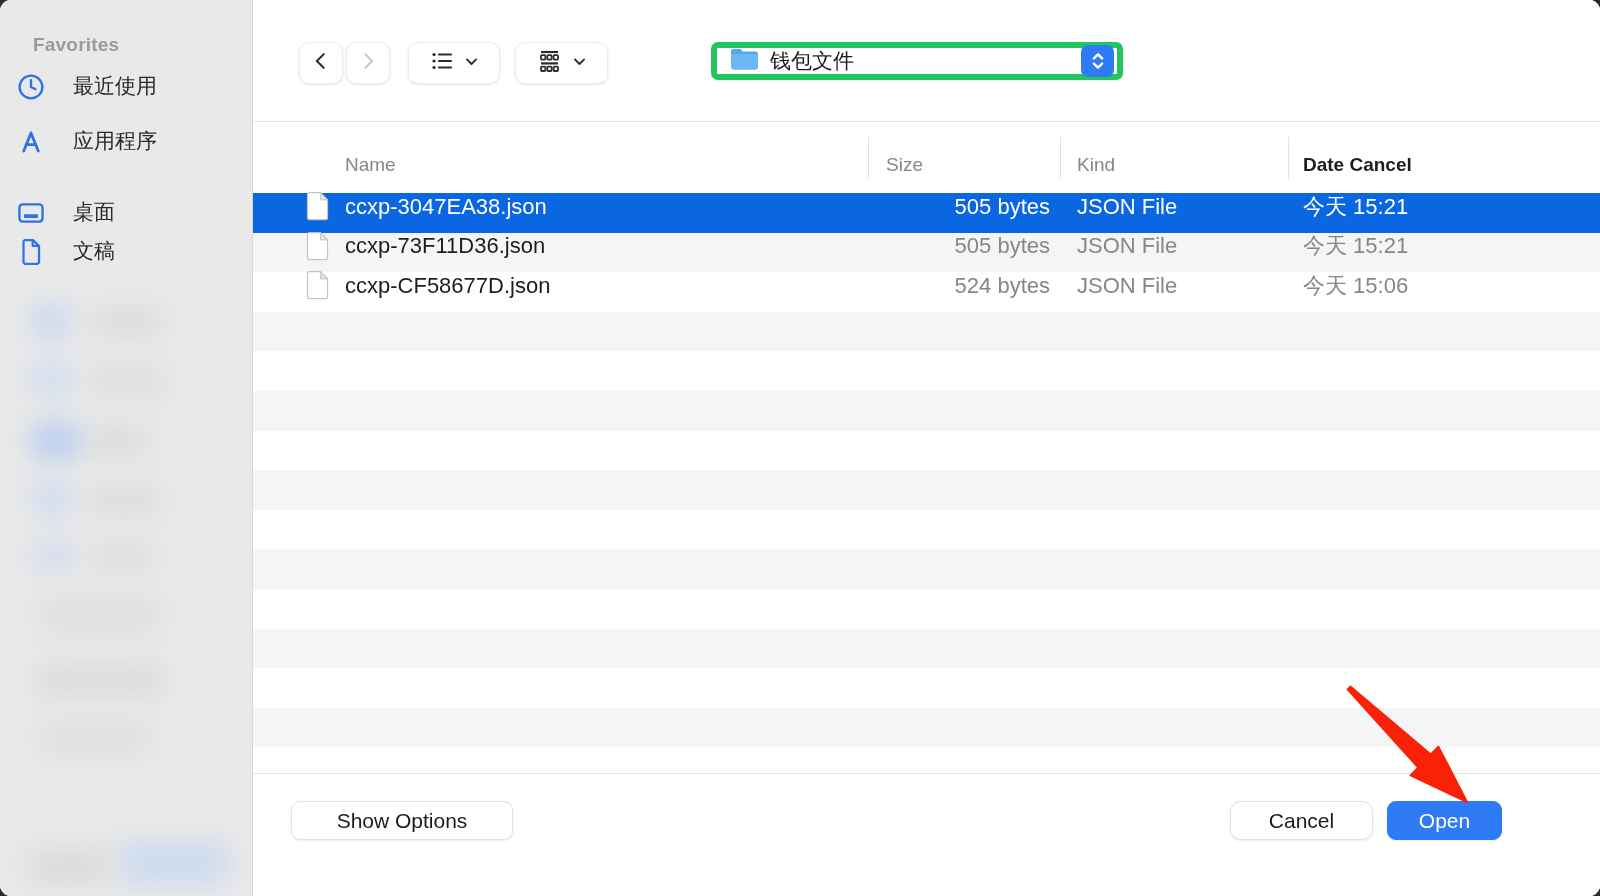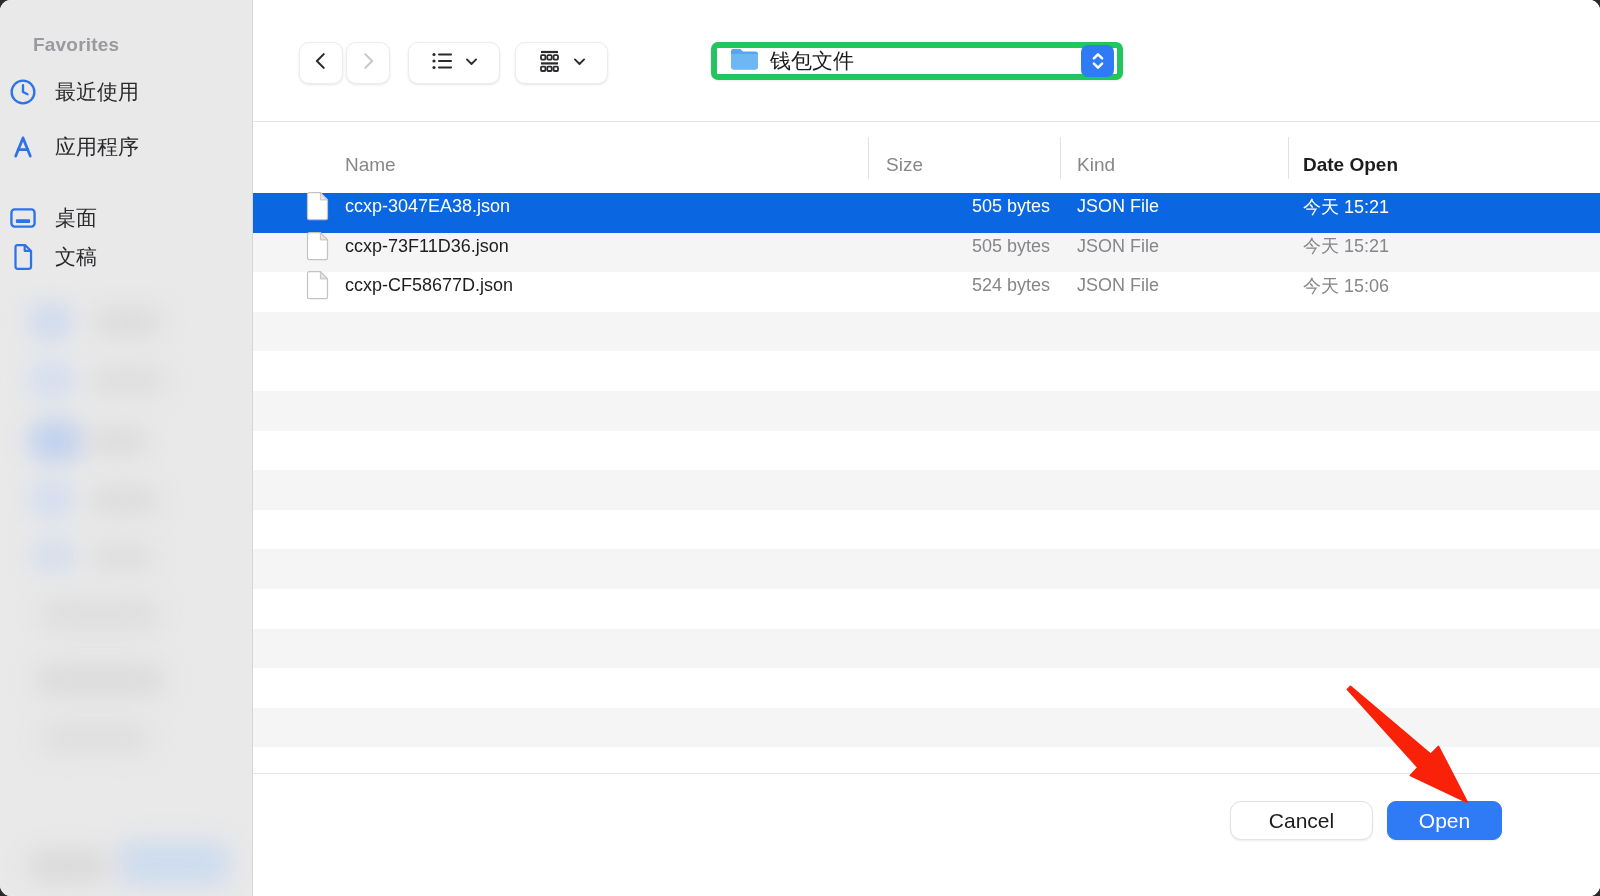--- a/index.html
+++ b/index.html
@@ -2,21 +2,21 @@
 <html><head>
 <meta charset="utf-8">
 <style>
   * { margin:0; padding:0; box-sizing:border-box; }
   html,body { width:1600px; height:896px; background:#2b2b2d; font-family:"Liberation Sans","DejaVu Sans",sans-serif; overflow:hidden; }
   .window { position:relative; width:1600px; height:896px; border-radius:11px; overflow:hidden; background:#fff; }
 
   
   .sidebar { position:absolute; left:0; top:0; width:253px; height:896px; background:#eae9e9; border-right:1px solid #d7d6d6; }
   .fav-label { position:absolute; left:33px; top:34px; font-size:19px; font-weight:bold; color:#9a999e; letter-spacing:.2px; }
-  .side-item { position:absolute; left:8px; width:215px; height:40px; display:flex; align-items:center; gap:17px; border-radius:8px; }
+  .side-item { position:absolute; left:16px; width:215px; height:40px; display:flex; gap:27px; border-radius:8px; }
   .side-item .s-icon { width:30px; height:30px; display:flex; align-items:center; justify-content:center; flex:0 0 30px; }
   .side-item .s-label { font-size:21px; color:#29292c; white-space:nowrap; }
   .blur-zone { position:absolute; left:0; top:285px; width:252px; height:611px; overflow:hidden; }
   .blob { position:absolute; filter:blur(13px); border-radius:14px; }
 
   
   .main { position:absolute; left:253px; top:0; width:1347px; height:896px; background:#fff; }
 
   
   .toolbar { position:absolute; left:0; top:0; width:1347px; height:122px; background:#fff; border-bottom:1px solid #e4e4e4; }
@@ -35,21 +35,21 @@
   .list-header { position:absolute; left:0; top:123px; width:1347px; height:70px; background:#fff; }
   .hcell { position:absolute; top:0; height:84px; display:flex; align-items:center; font-size:19px; color:#86868b; }
   .hcell.sorted { color:#1d1d1f; font-weight:bold; }
   .hsep { position:absolute; top:14px; height:42px; width:1px; background:#e2e2e2; }
 
   
   .rows { position:absolute; left:0; top:193px; width:1347px; }
   .frow { position:relative; width:1347px; height:39.6px; }
   .frow.stripe { background:#f4f5f4; }
   .frow.selected { background:#0a66e1; }
-  .fcell { position:absolute; top:0; height:27px; display:flex; align-items:center; font-size:18px; }
+  .fcell { position:absolute; top:0; height:27px; display:flex; align-items:center; font-size:22px; }
   .c-icon { left:52px; }
   .c-name { left:92px; color:#1d1d1f; }
   .c-size { left:560px; width:237px; justify-content:flex-end; color:#86868b; }
   .c-kind { left:824px; color:#86868b; }
   .c-date { left:1050px; color:#86868b; }
   .frow.selected .fcell { color:#fff; }
 
   
   .footer { position:absolute; left:0; top:773px; width:1347px; height:123px; background:#fff; border-top:1px solid #e4e4e4; }
   .dlg-btn { position:absolute; top:27px; height:39px; border-radius:9px; border:1px solid #e2e2e2; background:#fff; box-shadow:0 1px 2px rgba(0,0,0,.08); font-size:21px; color:#1c1c1e; display:flex; align-items:center; justify-content:center; font-family:inherit; cursor:pointer; }
@@ -194,21 +194,21 @@
     </div>
 
     <div class="list-header">
       <div class="hsep" style="left:615px"></div>
       <div class="hsep" style="left:807px"></div>
       <div class="hsep" style="left:1035px"></div>
       <div id="header-cells">
           <div class="hcell" style="left: 92px;">Name</div>
           <div class="hcell" style="left: 633px;">Size</div>
           <div class="hcell" style="left: 824px;">Kind</div>
-          <div class="hcell sorted" style="left: 1050px;">Date Open</div>
+          <div class="hcell sorted" style="left: 1050px;">Date Cancel</div>
         </div>
     </div>
 
     <div class="rows" id="rows">
         <div class="frow selected">
           <span class="fcell c-icon">
             <svg width="25" height="31" viewBox="0 0 25 31" fill="none">
               <path d="M2.5 3.6c0-1 .8-1.9 1.9-1.9h11l7.1 7.1v18c0 1-.9 1.9-1.9 1.9H4.4c-1.1 0-1.9-.9-1.9-1.9z" fill="#ffffff" stroke="#c3c3c5" stroke-width="1.2"></path>
               <path d="M15.4 1.9 L15.4 8.9 L22.5 8.9 Z" fill="#e6e6e8" stroke="#c3c3c5" stroke-width="1"></path>
             </svg>
@@ -249,20 +249,21 @@
         <div class="frow stripe"></div>
         <div class="frow"></div>
         <div class="frow stripe"></div>
         <div class="frow"></div>
         <div class="frow stripe"></div>
         <div class="frow"></div>
         <div class="frow stripe"></div>
       </div>
 
     <div class="footer">
+      <button class="dlg-btn btn-options">Show Options</button>
       <button class="dlg-btn btn-cancel">Cancel</button>
       <button class="dlg-btn btn-open">Open</button>
     </div>
   </main>
 
   <svg class="arrow-overlay" viewBox="0 0 1600 896">
     <polygon points="1347.6,689.4 1350.4,686.6 1430.8,754.5 1438.4,746.6 1467,802 1410.6,775.4 1418.2,767.5" fill="#f92108" stroke="#f92108" stroke-width="2" stroke-linejoin="round"></polygon>
   </svg>
 </div>
 

